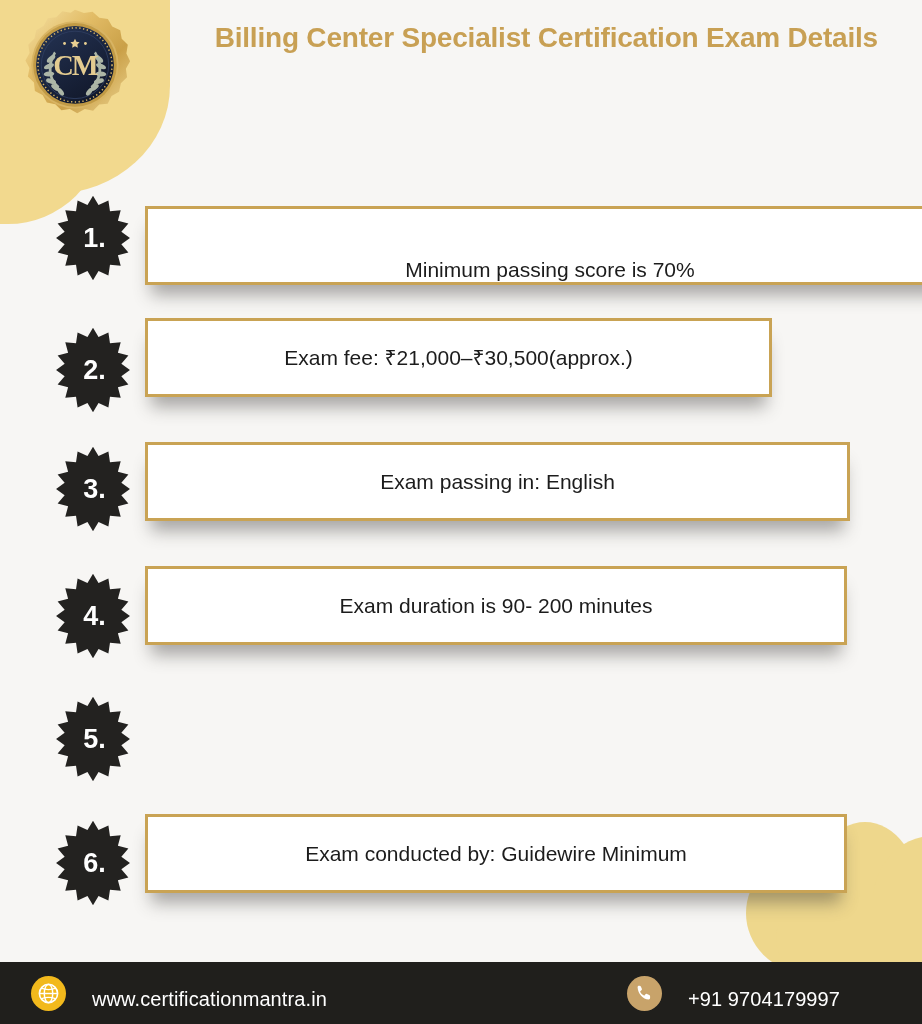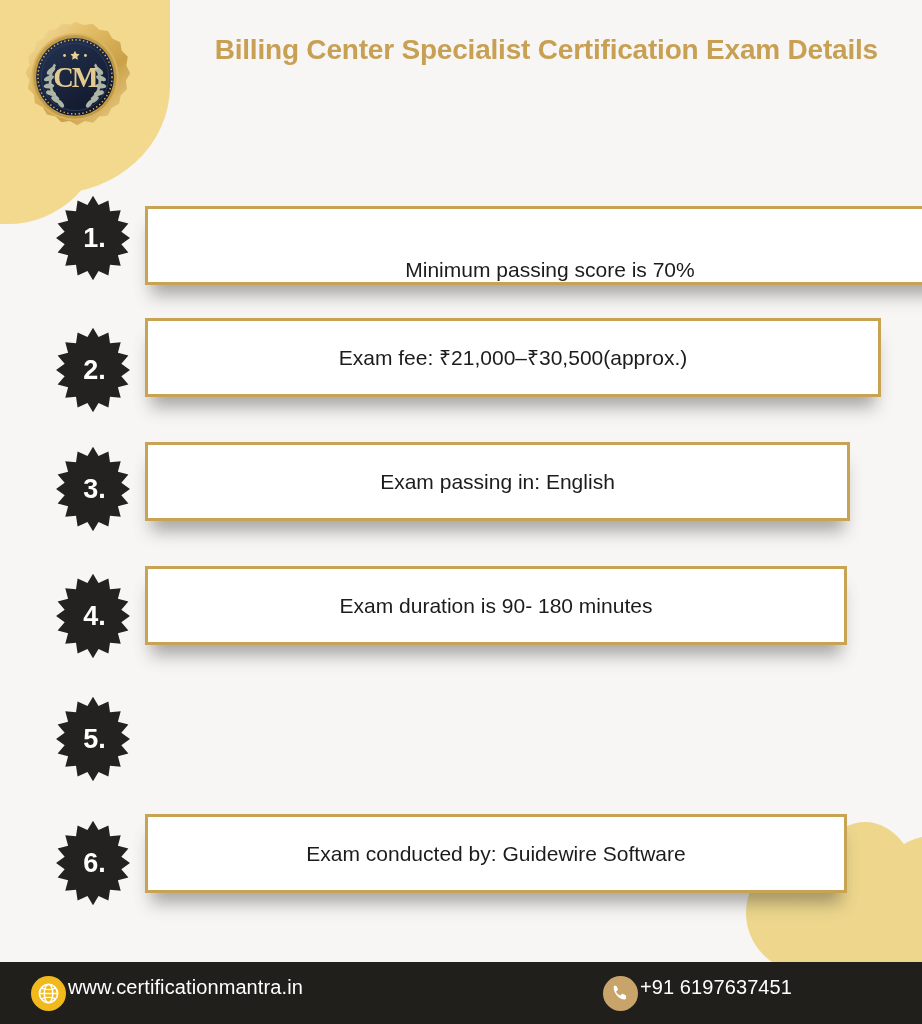--- a/index.html
+++ b/index.html
@@ -53,21 +53,21 @@
   #deco-bottom-right .l2 { left: 78px;  top: 10px;  width: 110px; height: 150px; }
   #deco-bottom-right .l3 { left: 140px; top: 24px;  width: 120px; height: 140px; }
   #deco-bottom-right .l4 { left: 44px;  top: 86px;  width: 200px; height: 80px;  border-radius: 40px; }
 
   
   #header {
     position: relative;
     z-index: 3;
     display: flex;
     align-items: flex-start;
-    padding: 14px 36px 0 18px;
+    padding: 2px 36px 0 18px;
     height: 150px;
     box-sizing: border-box;
   }
   #logo-badge {
     position: relative;
     width: 114px;
     height: 118px;
     flex: 0 0 114px;
     margin-top: 4px;
   }
@@ -137,21 +137,21 @@
     color: #1c1c1c;
     font-size: 21px;
     line-height: 1.2;
     text-align: center;
     padding: 0 14px;
     white-space: nowrap;
   }
 
   
   .row-1 .card { width: 810px; top: 12px; align-items: flex-end; }
-  .row-2 .card { width: 736px; top: 0px; }
+  .row-2 .card { width: 627px; top: 0px; }
   .row-3 .card { width: 705px; top: 0px; }
   .row-4 .card { width: 702px; top: 0px; }
   .row-5 .card { width: 702px; top: 0px; }
   .row-6 .card { width: 702px; top: 0px; }
 
   .row-1 .badge { top: 0px; }
   .row-2 .badge { top: 8px; }
   .row-3 .badge { top: 3px; }
   .row-4 .badge { top: 6px; }
   .row-5 .badge { top: 5px; }
@@ -164,22 +164,22 @@
     right: 0;
     bottom: 0;
     height: 62px;
     background: #201f1c;
     display: flex;
     align-items: center;
     z-index: 5;
   }
   .footer-group {
     display: flex;
-    align-items: flex-start;
-    gap: 2px;
+    align-items: flex-end;
+    gap: 26px;
   }
   #footer-web { margin-left: 31px; }
   #footer-phone { margin-left: 300px; }
   .footer-icon {
     width: 35px;
     height: 35px;
     border-radius: 50%;
     display: flex;
     align-items: center;
     justify-content: center;
@@ -321,42 +321,42 @@
   </div>
 
   <div class="item-row row-4">
     <div class="badge">
       <svg width="88" height="88" viewBox="0 0 100 100" aria-hidden="true">
         <polygon fill="#232220" points="50,2 56.3,12.4 67.5,7.5 69.3,19.6 81.5,18.5 78.3,30.3 90.2,33.6 82.2,42.8 92,50 82.2,57.2 90.2,66.4 78.3,69.7 81.5,81.5 69.3,80.4 67.5,92.5 56.3,87.6 50,98 43.7,87.6 32.5,92.5 30.7,80.4 18.5,81.5 21.7,69.7 9.8,66.4 17.8,57.2 8,50 17.8,42.8 9.8,33.6 21.7,30.3 18.5,18.5 30.7,19.6 32.5,7.5 43.7,12.4"></polygon>
       </svg>
       <span class="num">4.</span>
     </div>
     <div class="card">
-      <span class="card-text">Exam duration is 90- 180 minutes</span>
+      <span class="card-text">Exam duration is 90- 200 minutes</span>
     </div>
   </div>
 
   <div class="item-row row-5">
     <div class="badge">
       <svg width="88" height="88" viewBox="0 0 100 100" aria-hidden="true">
         <polygon fill="#232220" points="50,2 56.3,12.4 67.5,7.5 69.3,19.6 81.5,18.5 78.3,30.3 90.2,33.6 82.2,42.8 92,50 82.2,57.2 90.2,66.4 78.3,69.7 81.5,81.5 69.3,80.4 67.5,92.5 56.3,87.6 50,98 43.7,87.6 32.5,92.5 30.7,80.4 18.5,81.5 21.7,69.7 9.8,66.4 17.8,57.2 8,50 17.8,42.8 9.8,33.6 21.7,30.3 18.5,18.5 30.7,19.6 32.5,7.5 43.7,12.4"></polygon>
       </svg>
       <span class="num">5.</span>
     </div>
   </div>
 
   <div class="item-row row-6">
     <div class="badge">
       <svg width="88" height="88" viewBox="0 0 100 100" aria-hidden="true">
         <polygon fill="#232220" points="50,2 56.3,12.4 67.5,7.5 69.3,19.6 81.5,18.5 78.3,30.3 90.2,33.6 82.2,42.8 92,50 82.2,57.2 90.2,66.4 78.3,69.7 81.5,81.5 69.3,80.4 67.5,92.5 56.3,87.6 50,98 43.7,87.6 32.5,92.5 30.7,80.4 18.5,81.5 21.7,69.7 9.8,66.4 17.8,57.2 8,50 17.8,42.8 9.8,33.6 21.7,30.3 18.5,18.5 30.7,19.6 32.5,7.5 43.7,12.4"></polygon>
       </svg>
       <span class="num">6.</span>
     </div>
     <div class="card">
-      <span class="card-text">Exam conducted by:  Guidewire Software</span>
+      <span class="card-text">Exam conducted by:  Guidewire Minimum</span>
     </div>
   </div>
 
 </div>
 
 <div id="footer">
 
   <div class="footer-group" id="footer-web">
     <span class="footer-icon" id="globe-icon">
       <svg width="23" height="23" viewBox="0 0 24 24" aria-hidden="true">
@@ -369,16 +369,16 @@
     </span>
     <span class="footer-text">www.certificationmantra.in</span>
   </div>
 
   <div class="footer-group" id="footer-phone">
     <span class="footer-icon" id="phone-icon">
       <svg width="20" height="20" viewBox="0 0 24 24" aria-hidden="true">
         <path fill="#ffffff" d="M6.6 3.2c.7 0 1.3.4 1.6 1l1.2 2.7c.3.7.1 1.5-.5 1.9l-1.3 1c-.2.2-.3.5-.2.8.9 2 2.5 3.6 4.5 4.5.3.1.6 0 .8-.2l1-1.3c.5-.6 1.3-.8 1.9-.5l2.7 1.2c.6.3 1 .9 1 1.6v2.2c0 1-.8 1.8-1.8 1.7C10.7 19.2 4.8 13.3 4.3 5c-.1-1 .7-1.8 1.7-1.8h.6z"></path>
       </svg>
     </span>
-    <span class="footer-text">+91 6197637451</span>
+    <span class="footer-text">+91 9704179997</span>
   </div>
 
 </div>
 
 </body></html>

